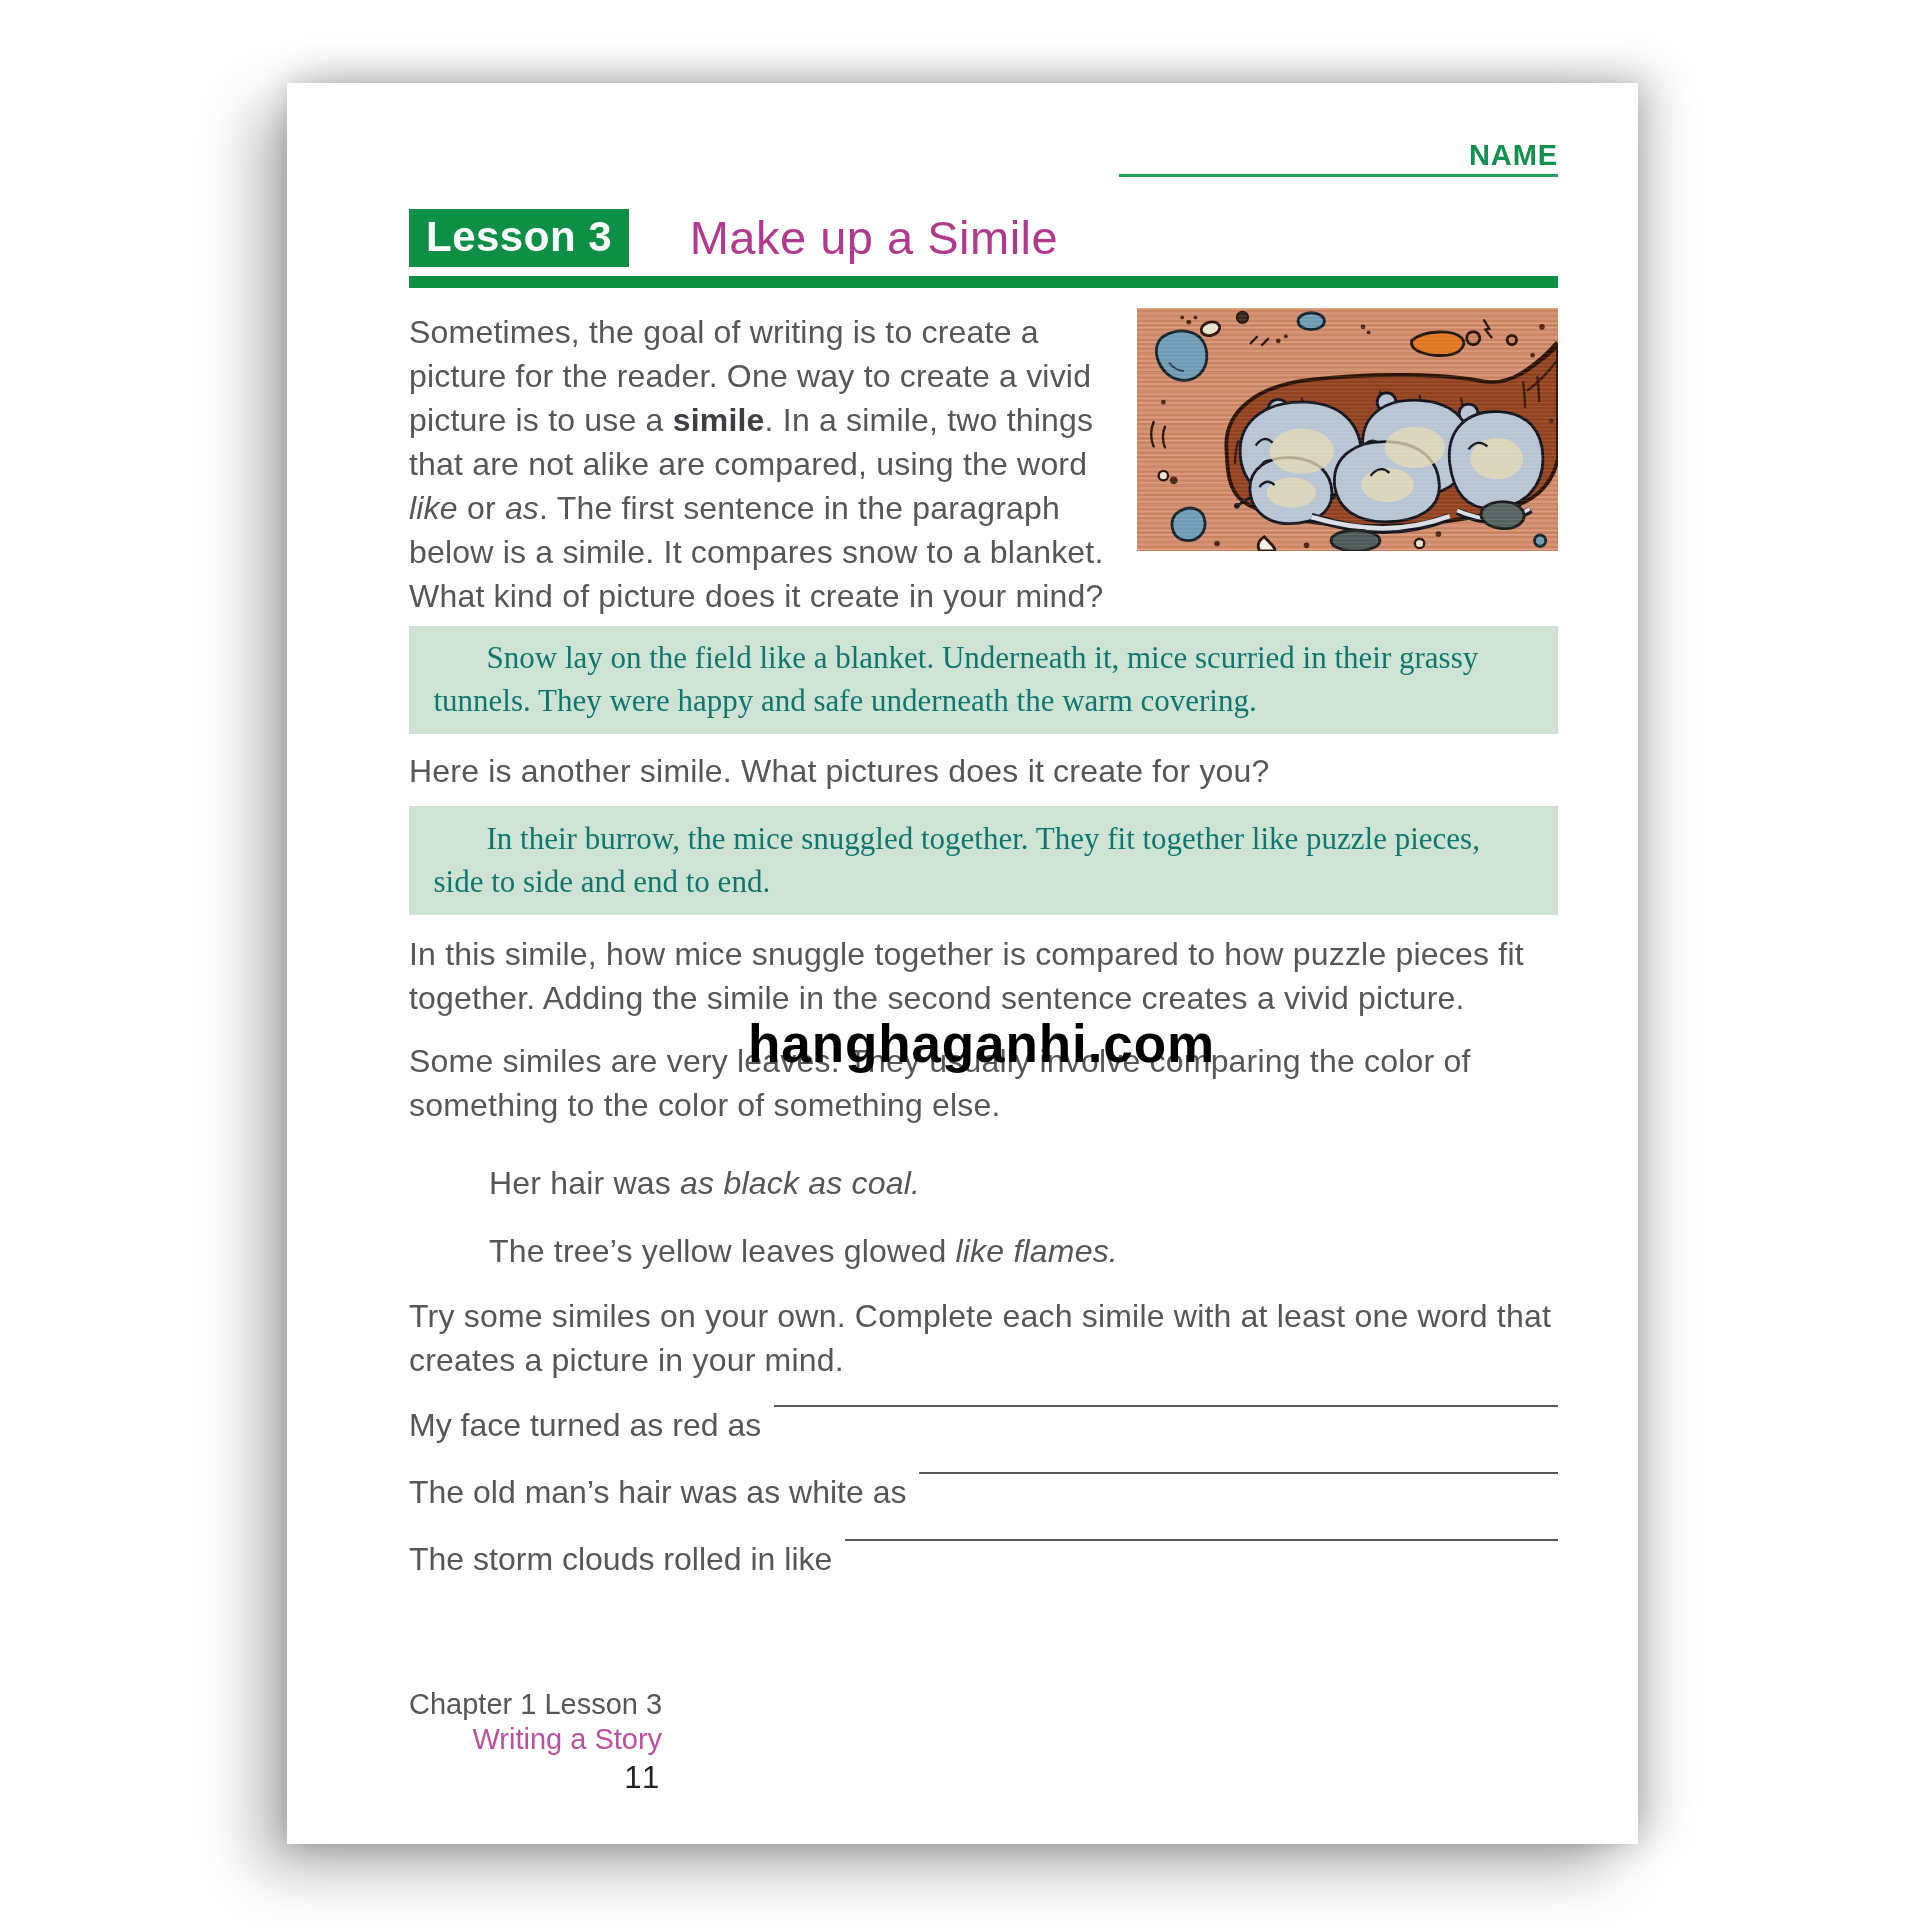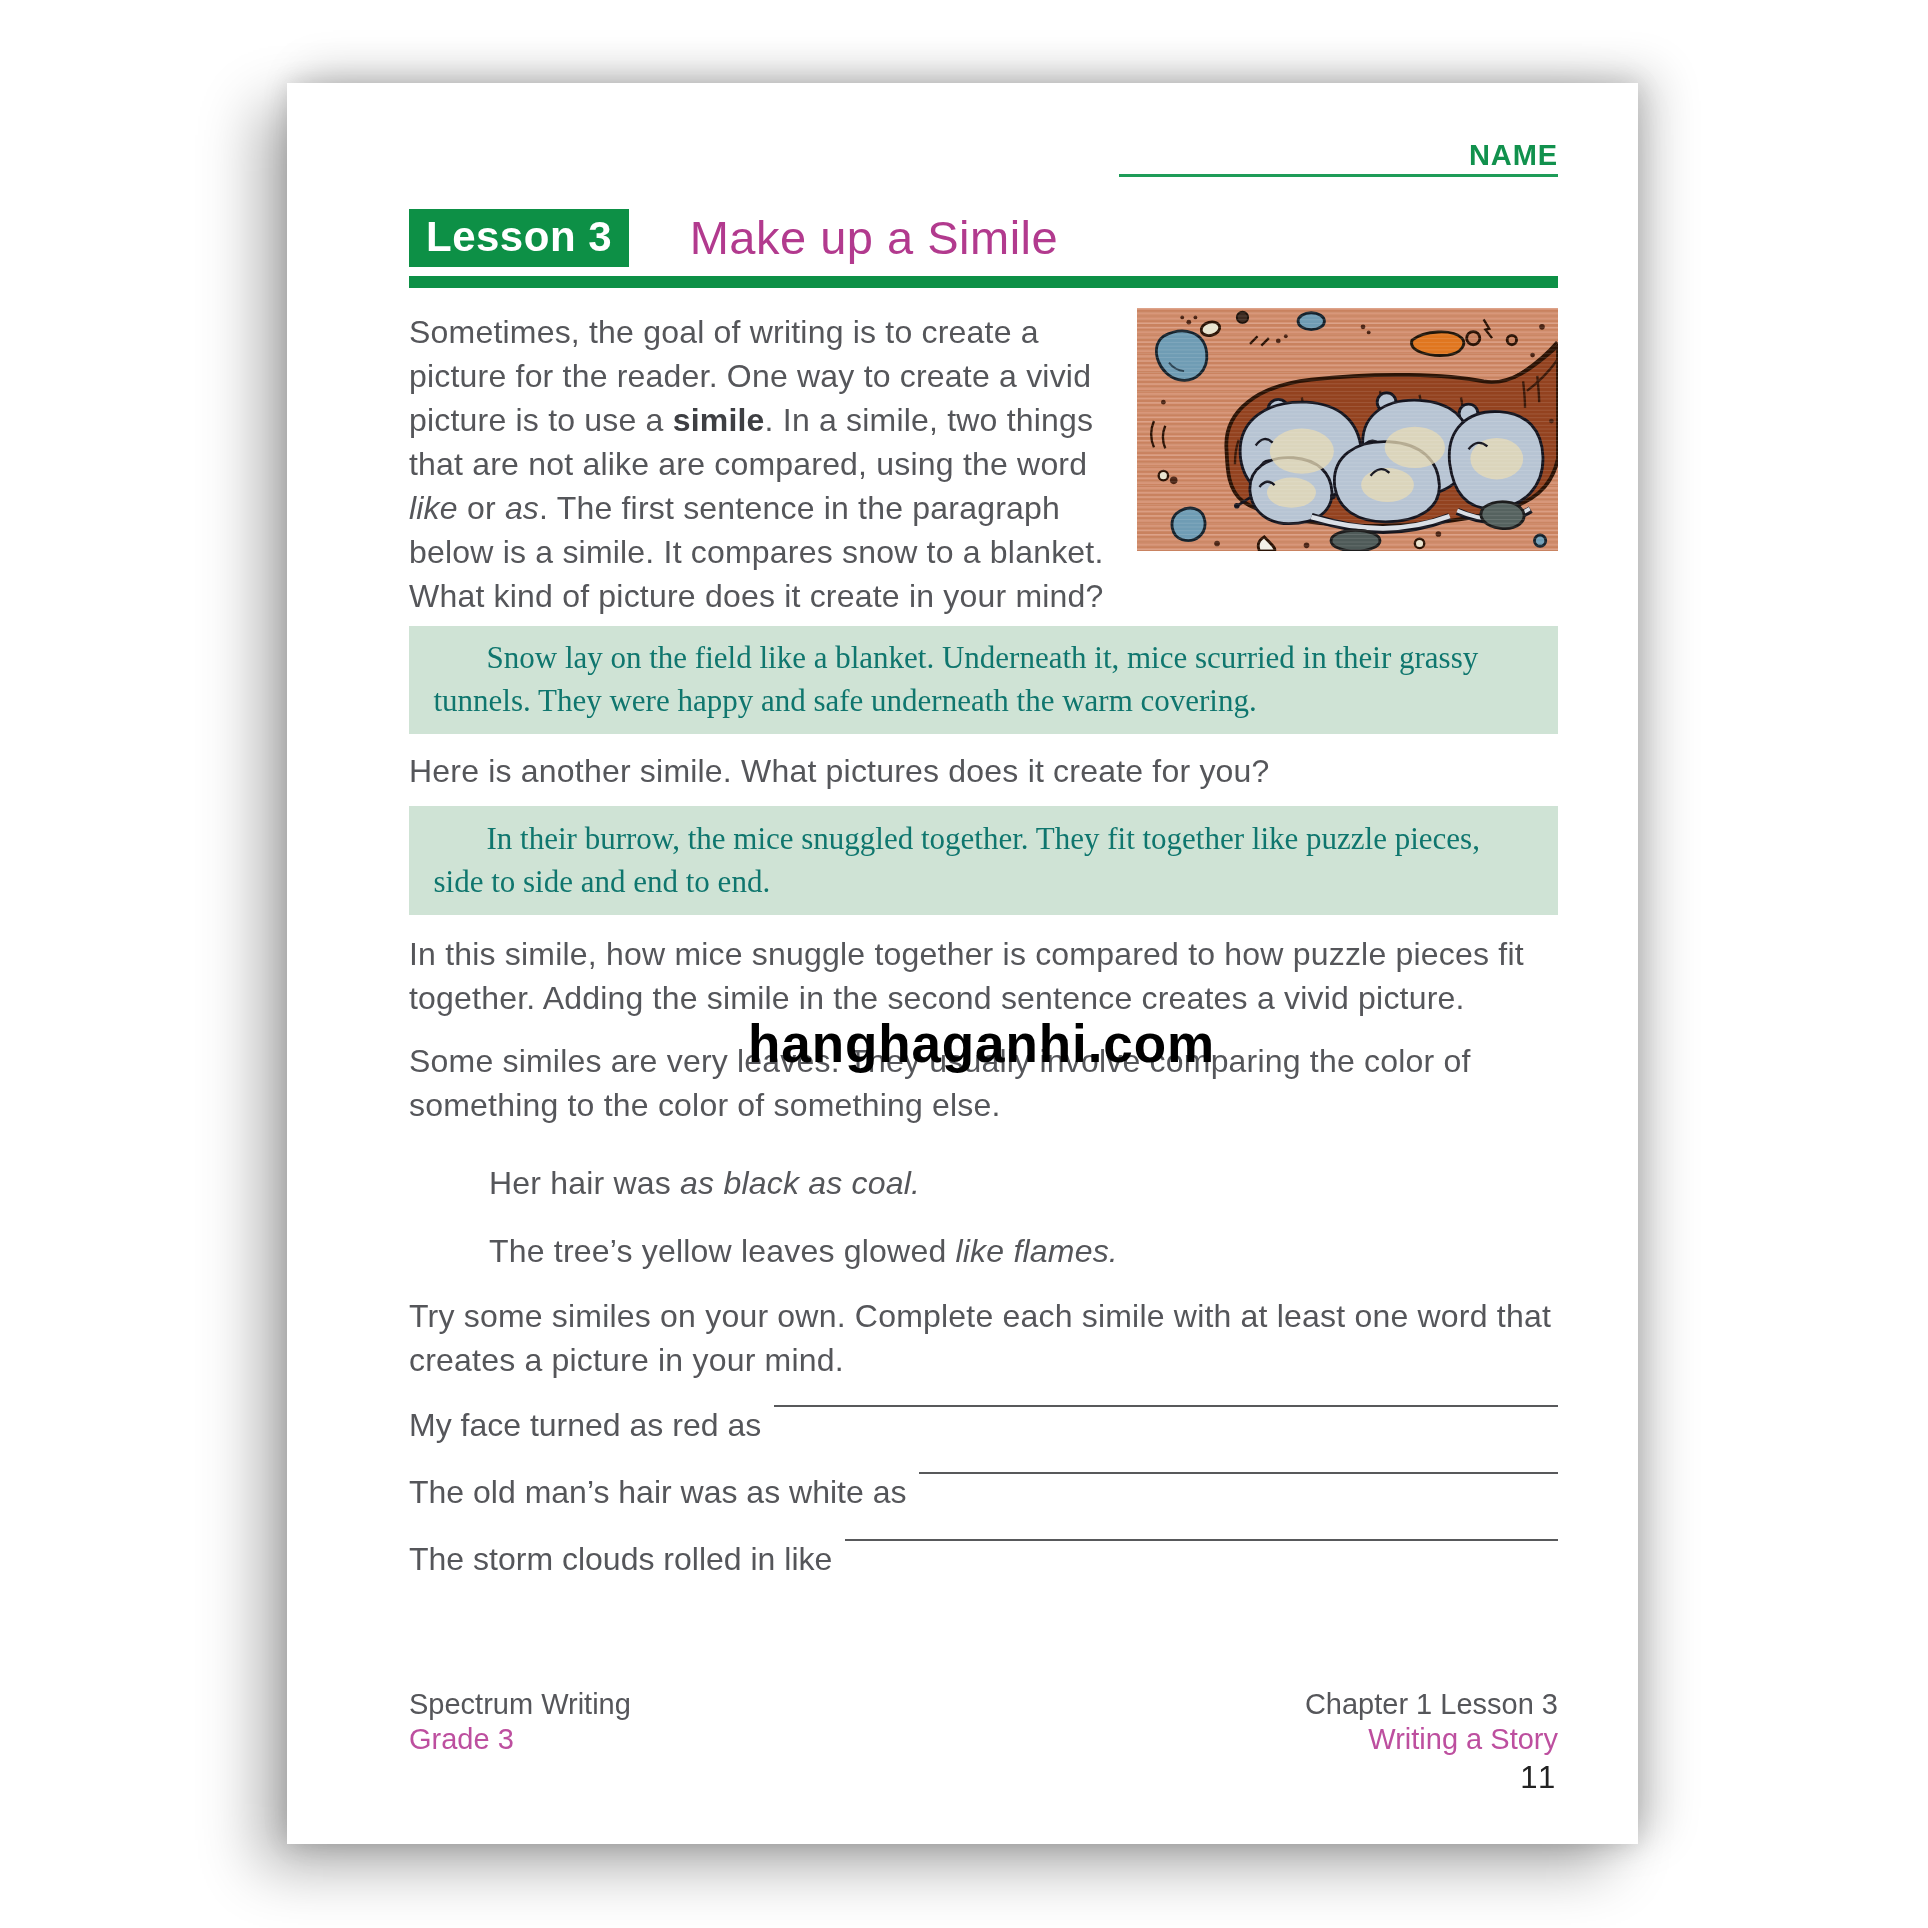--- a/index.html
+++ b/index.html
@@ -205,24 +205,20 @@
       <span class="fill-line"></span>
     </div>
     <div class="fill-row">
       <span class="fl-label">The storm clouds rolled in like</span>
       <span class="fill-line"></span>
     </div>
 
     <div class="watermark">hanghaganhi.com</div>
 
     <div class="footer">
-      <div class="col-left">
-        <div class="f-gray">Spectrum Writing</div>
-        <div class="f-magenta">Grade 3</div>
-      </div>
       <div class="col-right">
         <div class="f-gray">Chapter 1 Lesson 3</div>
         <div class="f-magenta">Writing a Story</div>
         <div class="f-page">11</div>
       </div>
     </div>
 
   </div>
 </div>
 

